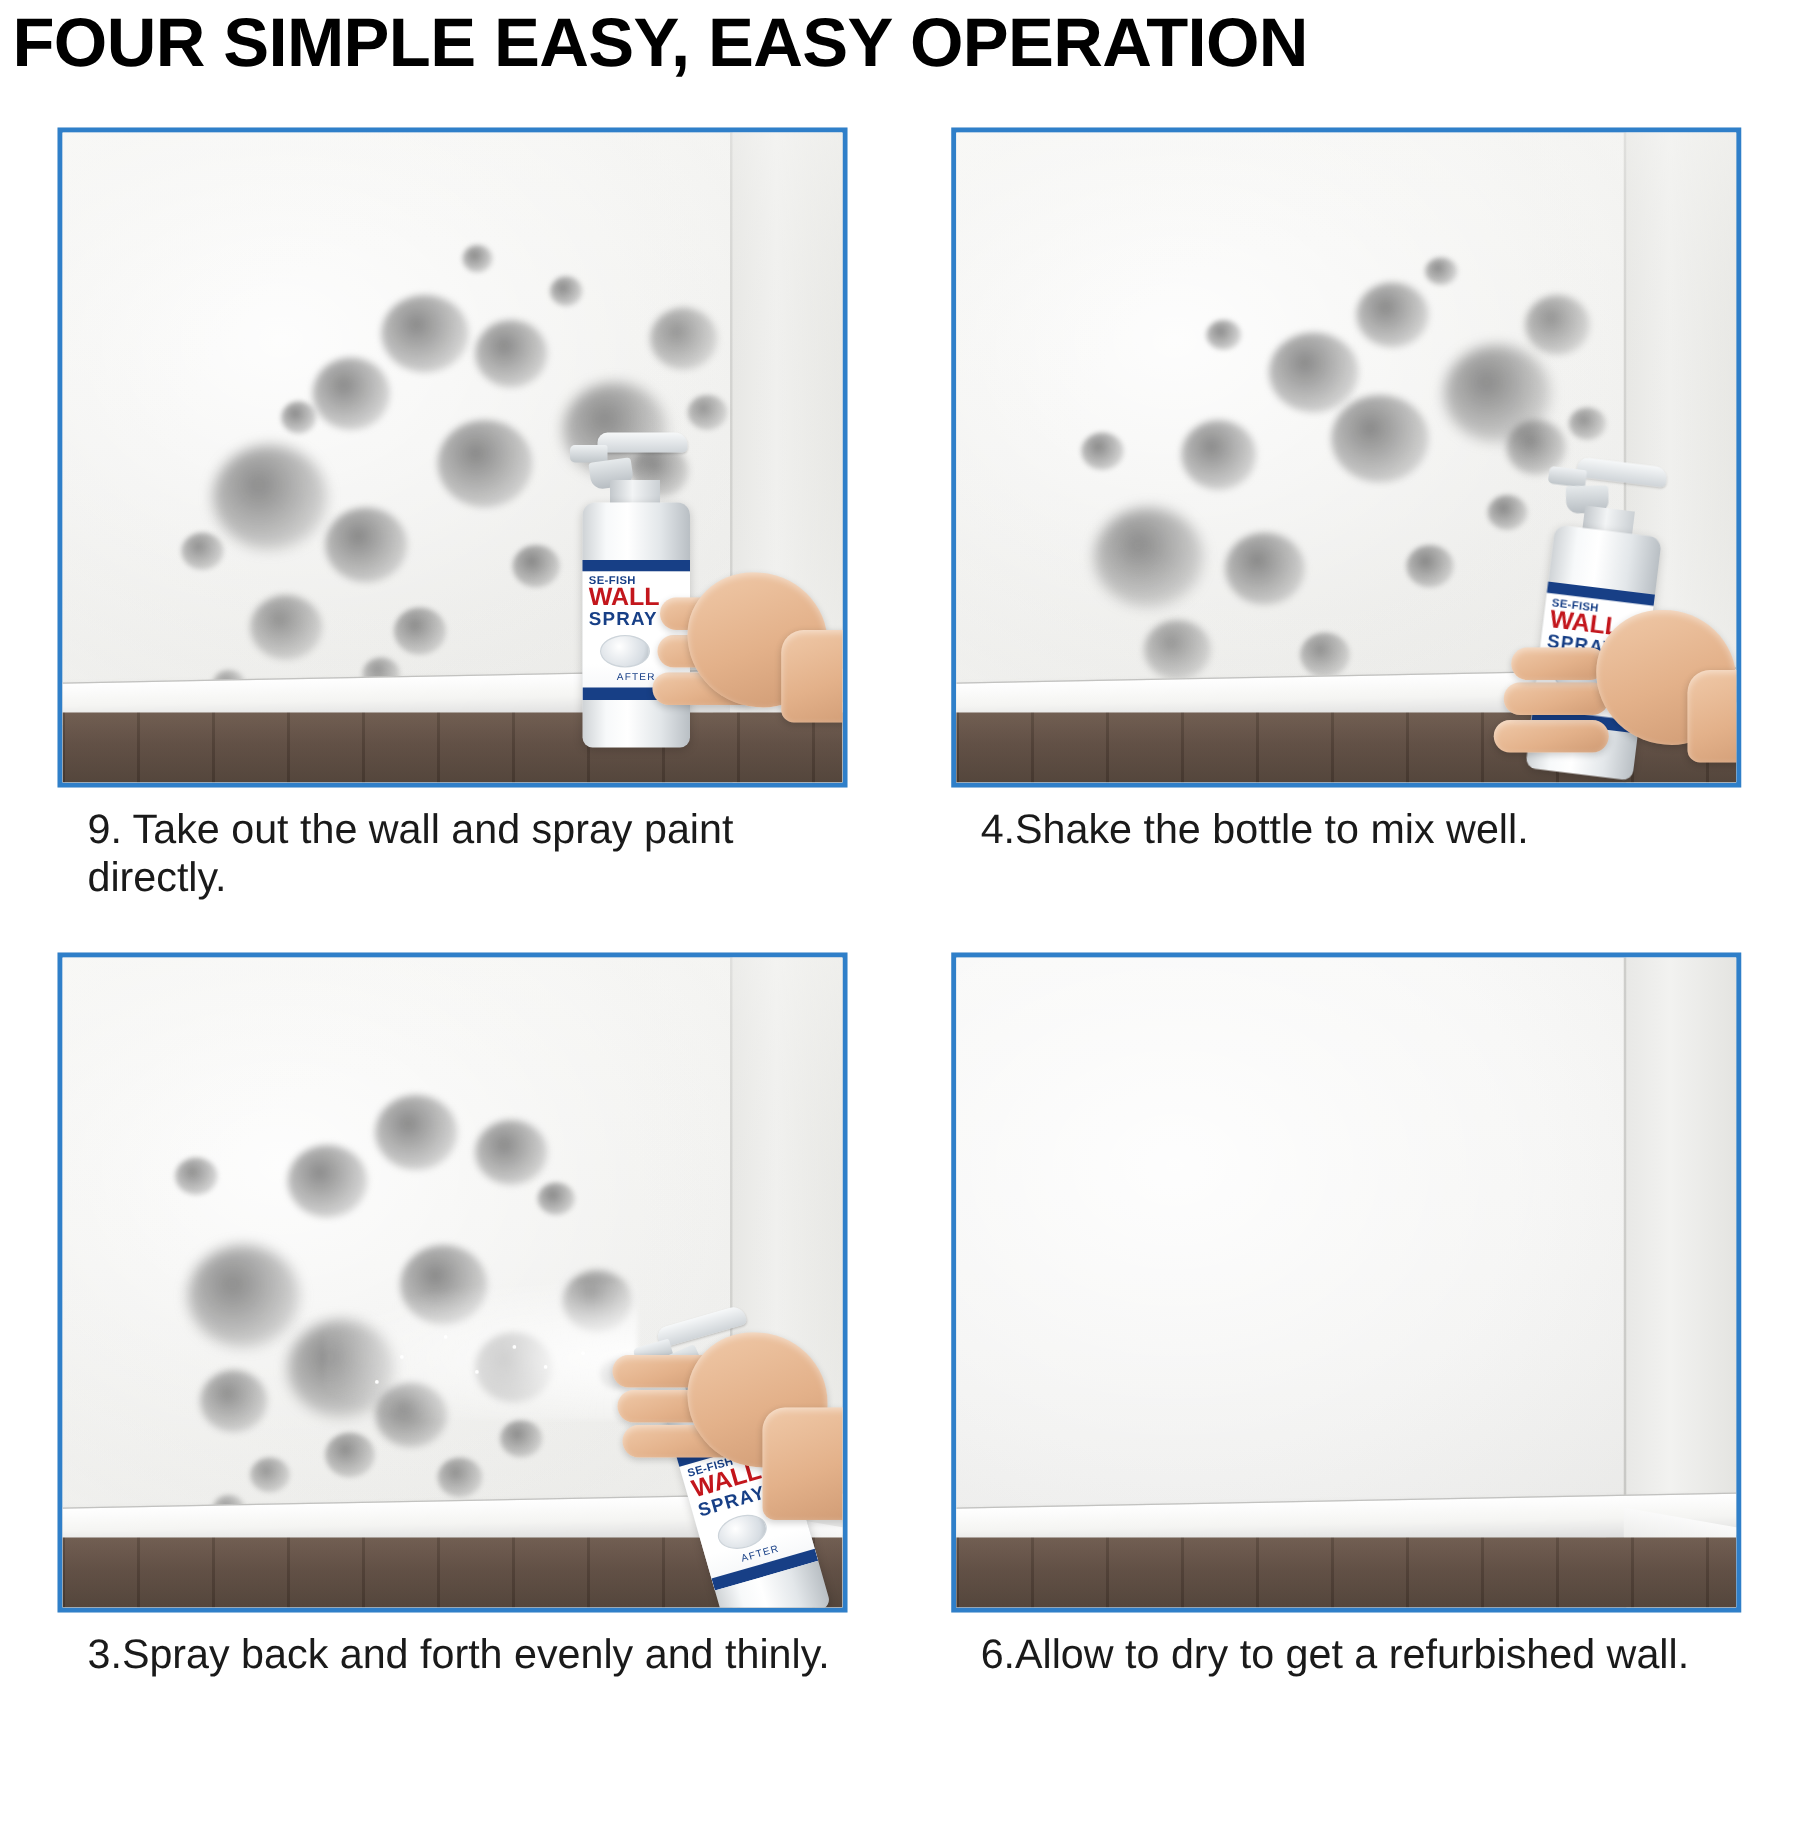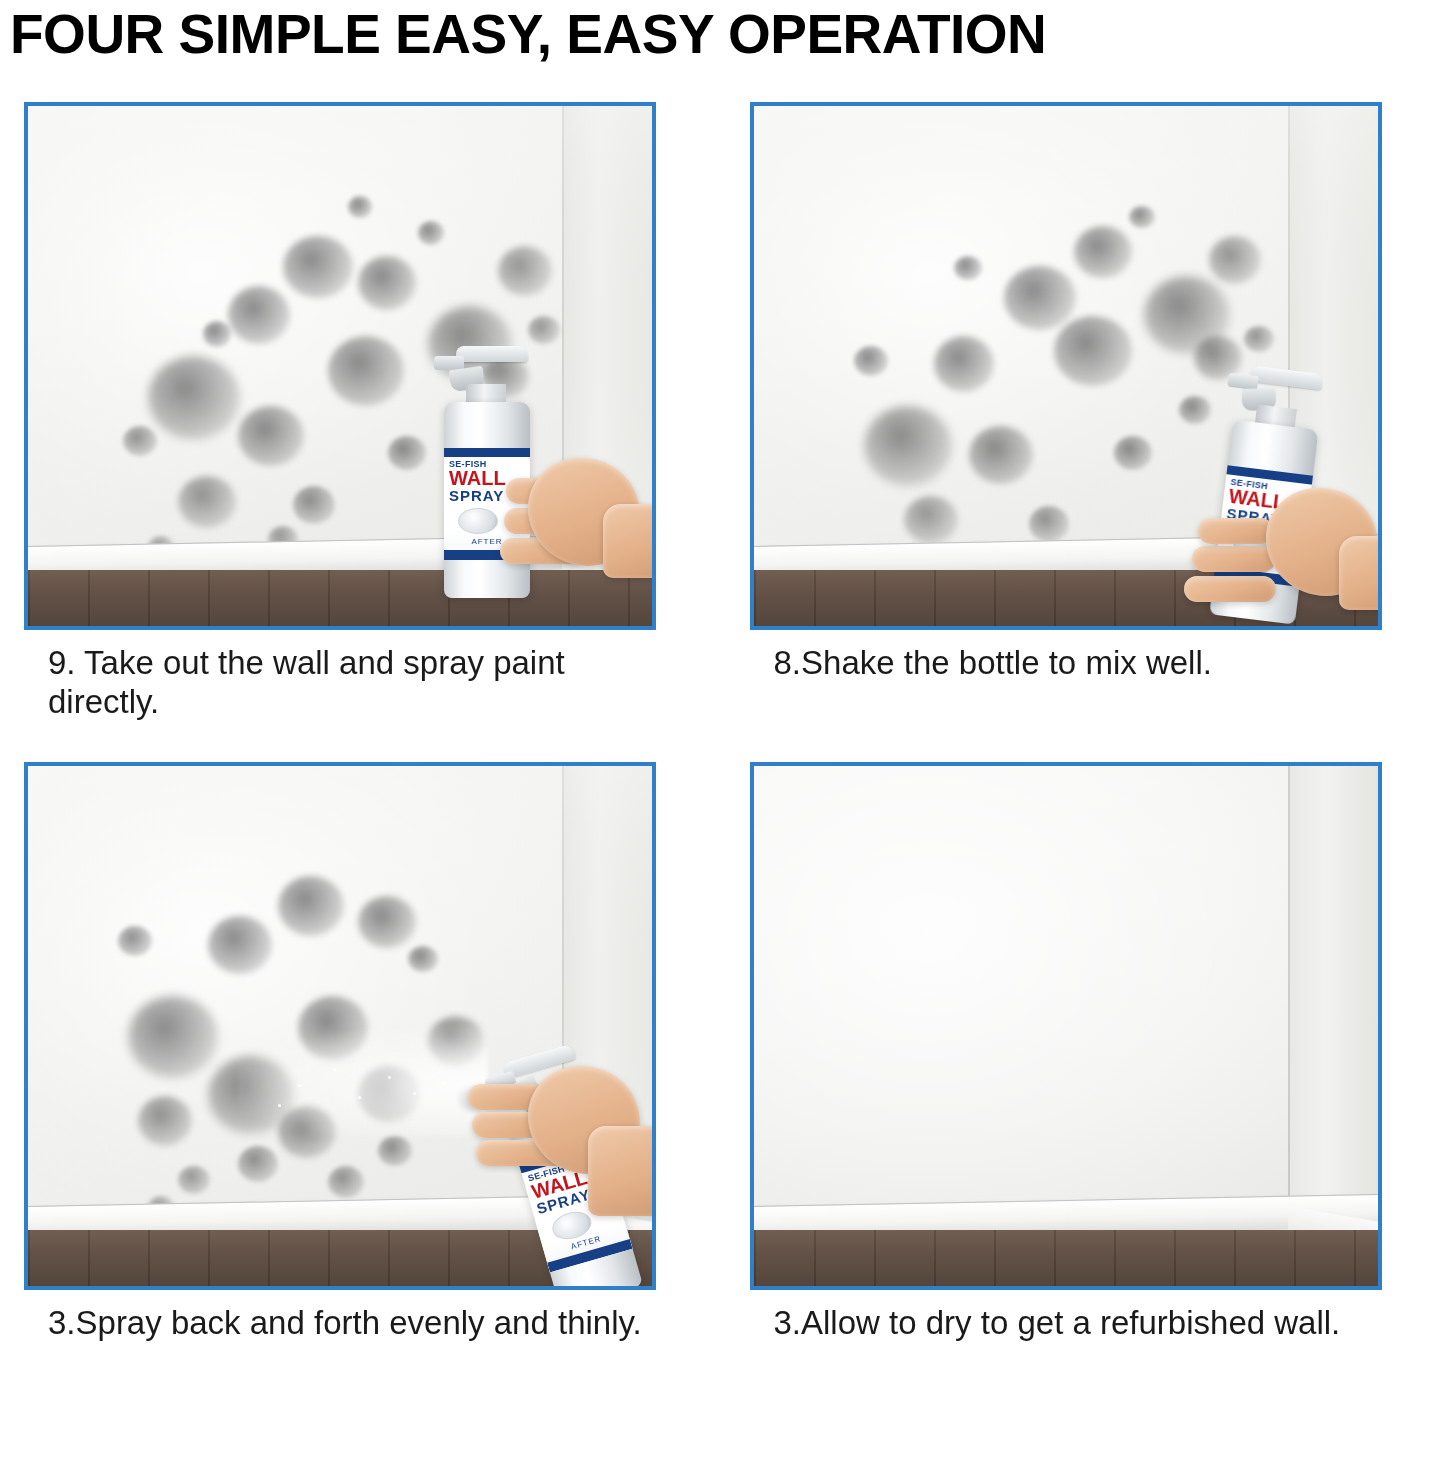--- a/index.html
+++ b/index.html
@@ -27,21 +27,21 @@
     white-space: nowrap;
   }
 
   
   .grid {
     display: grid;
     grid-template-columns: 1fr 1fr;
     grid-template-rows: auto auto;
     column-gap: 52px;
     row-gap: 18px;
-    padding: 38px 10px 0 24px;
+    padding: 38px 10px 0 46px;
     gap: 40px;
   }
   .cell { width: 632px; }
 
   .frame {
     position: relative;
     width: 632px;
     height: 528px;
     border: 4px solid #2f7fc9;
     overflow: hidden;
@@ -400,21 +400,21 @@
       </div>
 
       <div>
         <div class="hand finger" style="left:430px;top:470px;width:92px;"></div>
         <div class="hand finger" style="left:438px;top:440px;width:84px;"></div>
         <div class="hand finger" style="left:444px;top:412px;width:76px;"></div>
         <div class="hand palm" style="left:512px;top:382px;"></div>
         <div class="hand wrist" style="left:585px;top:430px;"></div>
       </div>
     </div>
-    <div class="caption">8.Shake the bottle to mix well.</div>
+    <div class="caption">4.Shake the bottle to mix well.</div>
   </div>
 
   <div class="cell">
     <div class="frame">
       <div class="scene"></div>
       <div class="side-wall"></div>
       <div class="corner-line"></div>
 
       <div class="mold">
         <div class="blob lg" style="left:100px;top:230px;width:90px;height:82px;"></div>
@@ -485,16 +485,16 @@
 
   <div class="cell">
     <div class="frame">
       <div class="scene" style="background:linear-gradient(180deg,#f8f8f7 0%,#f3f3f2 60%,#ededec 100%);"></div>
       <div class="side-wall" style="background:linear-gradient(90deg,#e8e8e6 0%,#f2f2f0 40%,#e4e4e1 100%);"></div>
       <div class="corner-line"></div>
       <div class="baseboard slant"></div>
       <div class="baseboard-side"></div>
       <div class="floor"></div>
     </div>
-    <div class="caption">3.Allow to dry to get a refurbished wall.</div>
+    <div class="caption">6.Allow to dry to get a refurbished wall.</div>
   </div>
 
 </div>
 
 </body></html>

